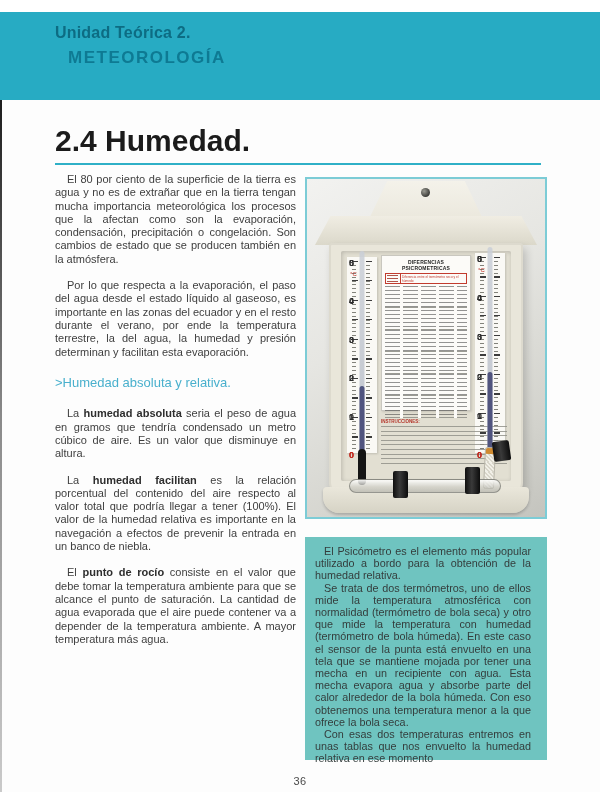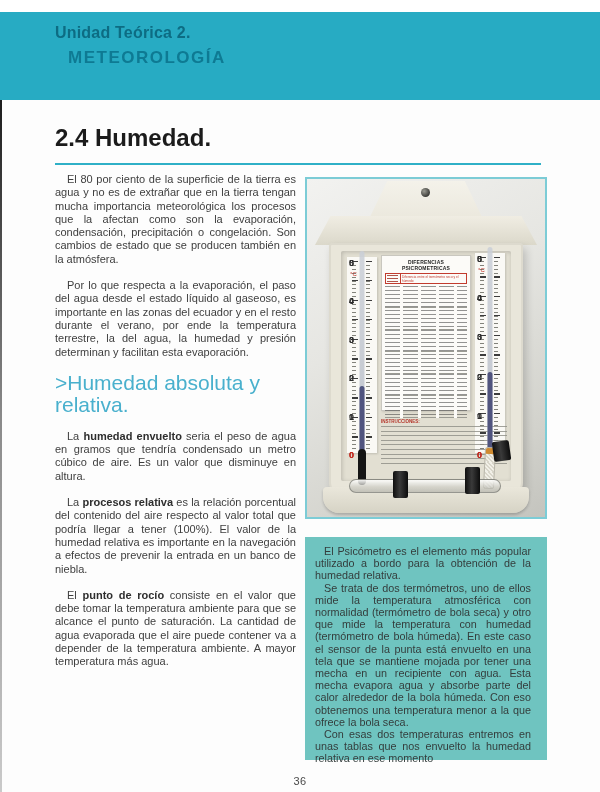--- a/index.html
+++ b/index.html
@@ -23,36 +23,36 @@
     position:absolute; left:55px; top:12px;
     font-size:16px; font-weight:bold; color:#0d6c83; letter-spacing:.2px;
   }
   .header-title {
     position:absolute; left:68px; top:36px;
     font-size:17px; font-weight:bold; color:#0e7a93; letter-spacing:1.5px;
   }
   
   .section-title {
     position:absolute; left:55px; top:112px;
-    font-size:24px; font-weight:bold; color:#1b1b1b;
+    font-size:30px; font-weight:bold; color:#1b1b1b;
   }
   .section-rule {
     position:absolute; left:55px; top:151px; width:486px; height:2px;
     background:#2fb0c7;
   }
   
   .left-col {
     position:absolute; left:55px; top:161px; width:241px;
     font-size:11px; line-height:13.3px; color:#3e3e3e;
     text-align:justify;
   }
   .left-col p { margin:0 0 13px 0; text-indent:12px; }
   .left-col p b { color:#2e2e2e; }
   .sub-heading {
-    font-size:21px; line-height:22.5px; color:#49b0cd;
+    font-size:13px; line-height:22.5px; color:#49b0cd;
     margin:0 0 13px 0; text-indent:0; text-align:left; font-weight:normal;
   }
   
   .photo {
     position:absolute; left:305px; top:165px; width:242px; height:342px;
     border:2px solid #7cccd6;
     background:linear-gradient(150deg,#f2f2f0 0%,#e6e6e2 40%,#d2d2cc 80%,#c4c4be 100%);
     overflow:hidden;
   }
   .photo * { position:absolute; }
@@ -178,22 +178,22 @@
     <div class="header-title">METEOROLOGÍA</div>
   </div>
 
   <div class="section-title">2.4 Humedad.</div>
   <div class="section-rule"></div>
 
   <div class="left-col">
     <p>El 80 por ciento de la superficie de la tierra es agua y no es de extrañar que en la tierra tengan mucha importancia meteorológica los procesos que la afectan como son la evaporación, condensación, precipitación o congelación. Son cambios de estado que se producen también en la atmósfera.</p>
     <p>Por lo que respecta a la evaporación, el paso del agua desde el estado líquido al gaseoso, es importante en las zonas del ecuador y en el resto durante el verano, por ende la temperatura terrestre, la del agua, la humedad y presión determinan y facilitan esta evaporación.</p>
     <h3 class="sub-heading">&gt;Humedad absoluta y relativa.</h3>
-    <p><span>La </span><b>humedad envuelto</b><span> seria el peso de agua en gramos que tendría condensado un metro cúbico de aire. Es un valor que disminuye en altura.</span></p>
-    <p><span>La </span><b>procesos relativa</b><span> es la relación porcentual del contenido del aire respecto al valor total que podría llegar a tener (100%). El valor de la humedad relativa es importante en la navegación a efectos de prevenir la entrada en un banco de niebla.</span></p>
+    <p><span>La </span><b>humedad absoluta</b><span> seria el peso de agua en gramos que tendría condensado un metro cúbico de aire. Es un valor que disminuye en altura.</span></p>
+    <p><span>La </span><b>humedad facilitan</b><span> es la relación porcentual del contenido del aire respecto al valor total que podría llegar a tener (100%). El valor de la humedad relativa es importante en la navegación a efectos de prevenir la entrada en un banco de niebla.</span></p>
     <p><span>El </span><b>punto de rocío</b><span> consiste en el valor que debe tomar la temperatura ambiente para que se alcance el punto de saturación. La cantidad de agua evaporada que el aire puede contener va a depender de la temperatura ambiente. A mayor temperatura más agua.</span></p>
   </div>
 
   <div class="photo">
     <div class="ground-shadow"></div>
     <div class="mount-plate"></div>
     <div class="screw"></div>
     <div class="roof"></div>
     <div class="dev-body"></div>
     <div class="recess"></div>

